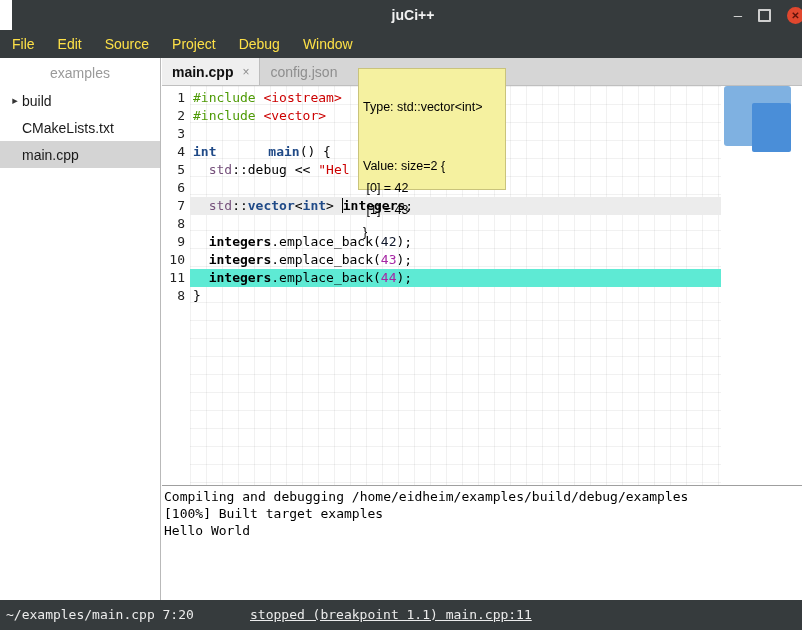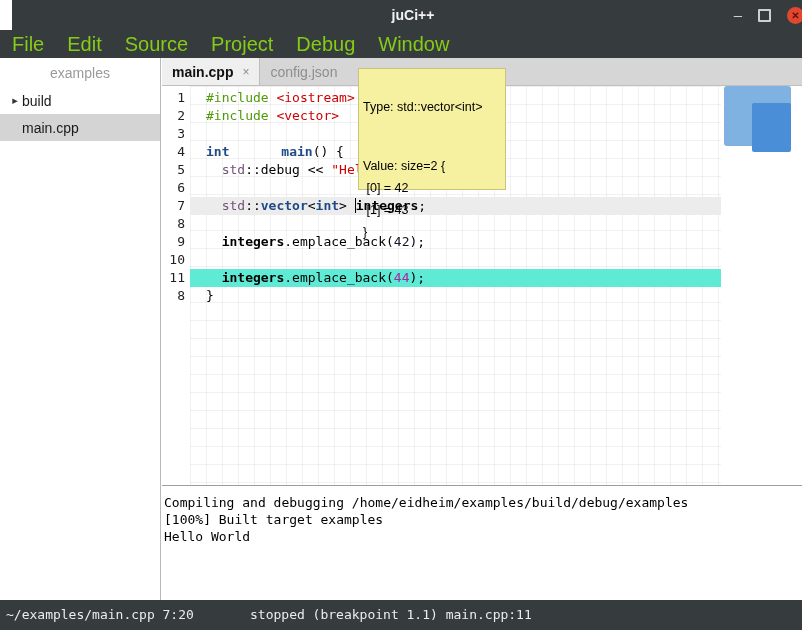--- a/index.html
+++ b/index.html
@@ -12,21 +12,21 @@
          color:#f2f2f2;font-size:14px;font-weight:600;}
   .controls{position:absolute;right:10px;top:0;height:30px;display:flex;align-items:center;gap:16px;}
   .ctl-min{color:#cfcfcf;font-size:15px;line-height:30px;}
   .ctl-restore{width:9px;height:9px;border:2px solid #cfcfcf;border-radius:1px;}
   .ctl-close{width:17px;height:17px;border-radius:50%;background:#e0472e;color:#5c120a;
              font-size:10px;line-height:17px;text-align:center;font-weight:bold;}
 
   
   .menubar{position:absolute;top:30px;left:0;width:802px;height:28px;background:#363b3d;
            display:flex;align-items:center;gap:23px;padding-left:12px;box-sizing:border-box;}
-  .menu-item{color:#84cc16;font-size:20px;}
+  .menu-item{color:#fde047;font-size:14px;}
 
   
   .sidebar{position:absolute;top:58px;left:0;width:161px;height:542px;background:#ffffff;
            border-right:1px solid #b9b9b9;box-sizing:border-box;text-align:center;}
   .sidebar-header{color:#9a9a9a;font-size:14px;padding:7px 8px 6px 8px;}
   .tree-item{height:27px;display:flex;align-items:center;font-size:14px;color:#1a1a1a;padding-left:8px;}
   .tree-item.selected{background:#d4d4d4;}
   .expander{width:14px;font-size:11px;color:#333;flex:0 0 14px;}
   .exp-spacer{width:14px;flex:0 0 14px;}
 
@@ -41,42 +41,42 @@
   
   .editor{position:absolute;top:86px;left:162px;right:0;height:399px;background:#ffffff;overflow:hidden;}
   .grid{position:absolute;left:28px;top:0;width:531px;height:100%;
         background-image:linear-gradient(to right, rgba(0,0,0,0.055) 1px, transparent 1px),
                          linear-gradient(to bottom, rgba(0,0,0,0.055) 1px, transparent 1px);
         background-size:16px 18px;}
   .code-lines{position:absolute;left:0;top:3px;width:100%;
               font-family:"DejaVu Sans Mono","Liberation Mono",monospace;font-size:13px;line-height:18px;}
   .line{display:flex;height:18px;}
   .lnum{flex:0 0 28px;width:28px;text-align:right;padding-right:5px;box-sizing:border-box;color:#222;}
-  .codearea{flex:0 0 531px;width:531px;white-space:pre;padding-left:16px;box-sizing:border-box;}
+  .codearea{flex:0 0 531px;width:531px;white-space:pre;padding-left:3px;box-sizing:border-box;}
   .cursor{display:inline-block;width:1px;height:15px;background:#000;vertical-align:text-bottom;}
   .ov-light{position:absolute;right:11px;top:0;width:67px;height:60px;background:#7fb1e1;border-radius:3px;}
   .ov-dark{position:absolute;right:11px;top:17px;width:39px;height:49px;background:#4a8ed8;border-radius:2px;}
 
   
   .tooltip{position:absolute;left:358px;top:68px;width:148px;height:122px;z-index:20;
            background:#f5f1a0;border:1px solid #c9c37c;box-sizing:border-box;
            color:#000;font-size:12.5px;padding:3px 4px;white-space:pre;}
   .tooltip-value{margin-top:13px;line-height:22px;}
 
   
   .terminal{position:absolute;top:485px;left:162px;right:0;height:115px;background:#ffffff;
             border-top:1px solid #9f9f9f;box-sizing:border-box;
             font-family:"DejaVu Sans Mono","Liberation Mono",monospace;font-size:13px;line-height:17px;
-            color:#000;padding:8px 0 0 2px;}
+            color:#000;padding:2px 0 0 2px;}
 
   
   .statusbar{position:absolute;left:0;top:600px;width:802px;height:30px;background:#363b3d;
              color:#ececec;font-family:"DejaVu Sans Mono","Liberation Mono",monospace;font-size:13px;}
   .status-left{position:absolute;left:6px;top:0;line-height:30px;}
-  .status-mid{position:absolute;left:250px;top:0;line-height:30px;}
+  .status-mid{position:absolute;left:250px;top:0;line-height:30px;text-decoration:underline;}
 </style>
 </head>
 <body>
 
 <div id="app">
 
   <div class="titlebar">
     <div class="title">juCi++</div>
     <div class="controls">
       <div class="ctl-min">–</div>
@@ -93,20 +93,24 @@
       <span class="menu-item">Debug</span>
       <span class="menu-item">Window</span>
     </div>
 
   <div class="sidebar">
     <div class="sidebar-header">examples</div>
     <div>
         <div class="tree-item">
           <span class="expander">▸</span>
           <span>build</span>
+        </div>
+        <div class="tree-item">
+          <span class="exp-spacer"></span>
+          <span>CMakeLists.txt</span>
         </div>
         <div class="tree-item selected">
           <span class="exp-spacer"></span>
           <span>main.cpp</span>
         </div>
       </div>
   </div>
 
   <div class="tabbar">
       <div class="tab active">
@@ -152,20 +156,21 @@
         <div class="line">
           <span class="lnum">8</span>
           <span class="codearea"></span>
         </div>
         <div class="line">
           <span class="lnum">9</span>
           <span class="codearea"><span style="color: rgb(0, 0, 0);">  </span><span style="color: rgb(0, 0, 0); font-weight: bold;">integers</span><span style="color: rgb(0, 0, 0);">.emplace_back(</span><span style="color: #0f172a;">42</span><span style="color: rgb(0, 0, 0);">);</span></span>
         </div>
         <div class="line">
           <span class="lnum">10</span>
+          <span class="codearea"><span style="color: rgb(0, 0, 0);">  </span><span style="color: rgb(0, 0, 0); font-weight: bold;">integers</span><span style="color: rgb(0, 0, 0);">.emplace_back(</span><span style="color: rgb(166, 38, 164);">43</span><span style="color: rgb(0, 0, 0);">);</span></span>
         </div>
         <div class="line">
           <span class="lnum">11</span>
           <span class="codearea" style="background: #5eead4;"><span style="color: rgb(0, 0, 0);">  </span><span style="color: rgb(0, 0, 0); font-weight: bold;">integers</span><span style="color: rgb(0, 0, 0);">.emplace_back(</span><span style="color: rgb(166, 38, 164);">44</span><span style="color: rgb(0, 0, 0);">);</span></span>
         </div>
         <div class="line">
           <span class="lnum">8</span>
           <span class="codearea"><span style="color: rgb(0, 0, 0);">}</span></span>
         </div>
       </div>

